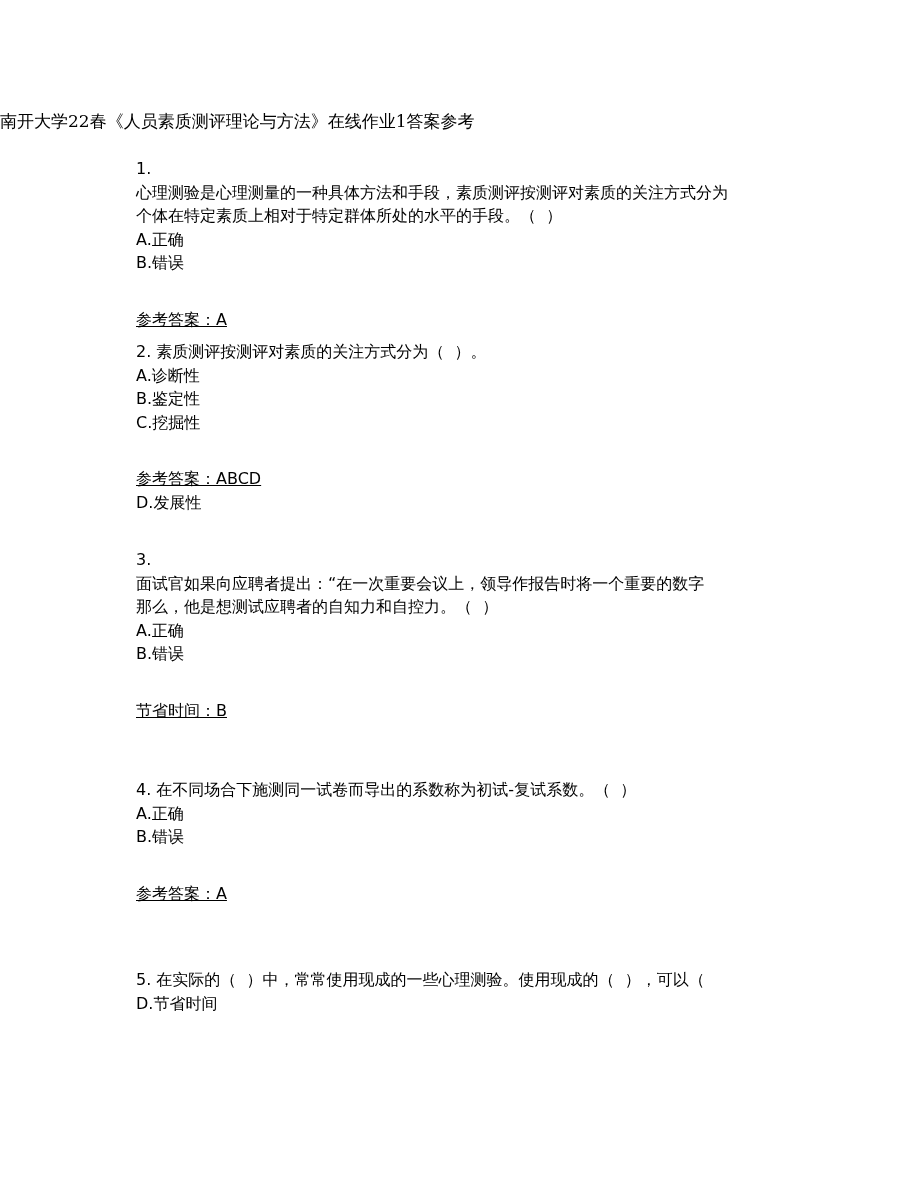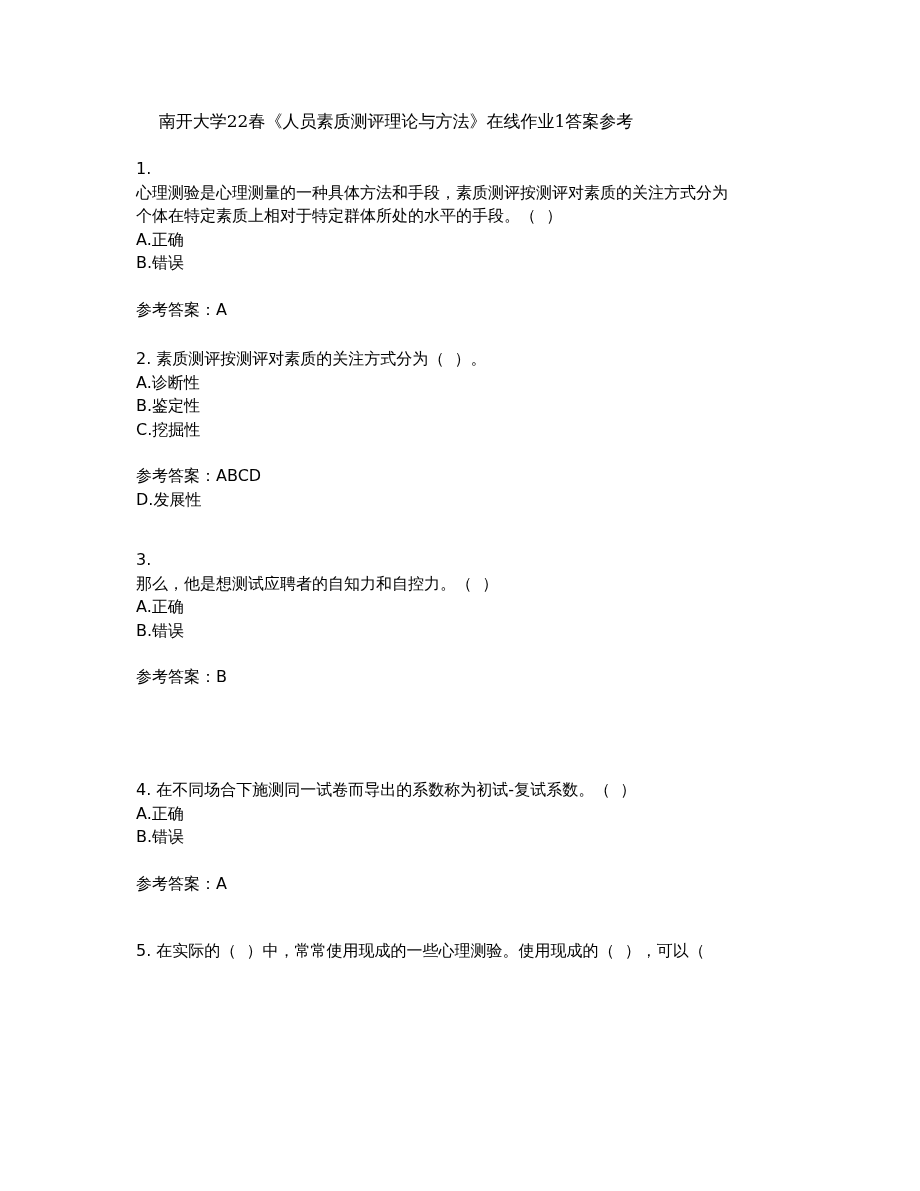--- a/index.html
+++ b/index.html
@@ -1,56 +1,58 @@
 <!DOCTYPE html>
 <html><head>
 <meta charset="utf-8">
 <style>
   html, body { margin: 0; padding: 0; background: #ffffff; }
   body { width: 920px; height: 1191px; position: relative; overflow: hidden;
          font-family: "DejaVu Sans", "Liberation Sans", sans-serif; color: #000; }
-  .title { position: absolute; top: 110px; left: 0; width: 792px; text-align: center;
+  .title { position: absolute; top: 110px; left: 0; width: 792px; 
            font-family: "DejaVu Serif", "Liberation Serif", serif; font-size: 17px; }
   .q { position: absolute; left: 136px; width: 660px; font-size: 16px; line-height: 23.5px; }
   .line { white-space: pre-wrap; }
-  .ans { margin-top: 23px; }
+  .ans { margin-top: 33px; text-decoration: underline; }
 </style>
 </head>
 <body>
 
 <div class="title">南开大学22春《人员素质测评理论与方法》在线作业1答案参考</div>
 
 <div class="q" style="top:157px">
   <div class="line">1.</div>
   <div class="line">心理测验是心理测量的一种具体方法和手段，素质测评按测评对素质的关注方式分为</div>
   <div class="line">个体在特定素质上相对于特定群体所处的水平的手段。（  ）</div>
   <div class="line">A.正确</div>
   <div class="line">B.错误</div>
   <div class="line ans">参考答案：A</div>
 </div>
 
-<div class="q" style="top:347px">
+<div class="q" style="top:340px">
   <div class="line">2. 素质测评按测评对素质的关注方式分为（  ）。</div>
   <div class="line">A.诊断性</div>
   <div class="line">B.鉴定性</div>
   <div class="line">C.挖掘性</div>
   <div class="line ans">参考答案：ABCD</div>
   <div class="line">D.发展性</div>
 </div>
 
 <div class="q" style="top:548px">
   <div class="line">3.</div>
+  <div class="line">面试官如果向应聘者提出：“在一次重要会议上，领导作报告时将一个重要的数字</div>
   <div class="line">那么，他是想测试应聘者的自知力和自控力。（  ）</div>
   <div class="line">A.正确</div>
   <div class="line">B.错误</div>
-  <div class="line ans">参考答案：B</div>
+  <div class="line ans">节省时间：B</div>
 </div>
 
 <div class="q" style="top:778px">
   <div class="line">4. 在不同场合下施测同一试卷而导出的系数称为初试-复试系数。（  ）</div>
   <div class="line">A.正确</div>
   <div class="line">B.错误</div>
   <div class="line ans">参考答案：A</div>
 </div>
 
-<div class="q" style="top:939px">
+<div class="q" style="top:968px">
   <div class="line">5. 在实际的（  ）中，常常使用现成的一些心理测验。使用现成的（  ），可以（</div>
+  <div class="line">D.节省时间</div>
 </div>
 
 </body></html>

